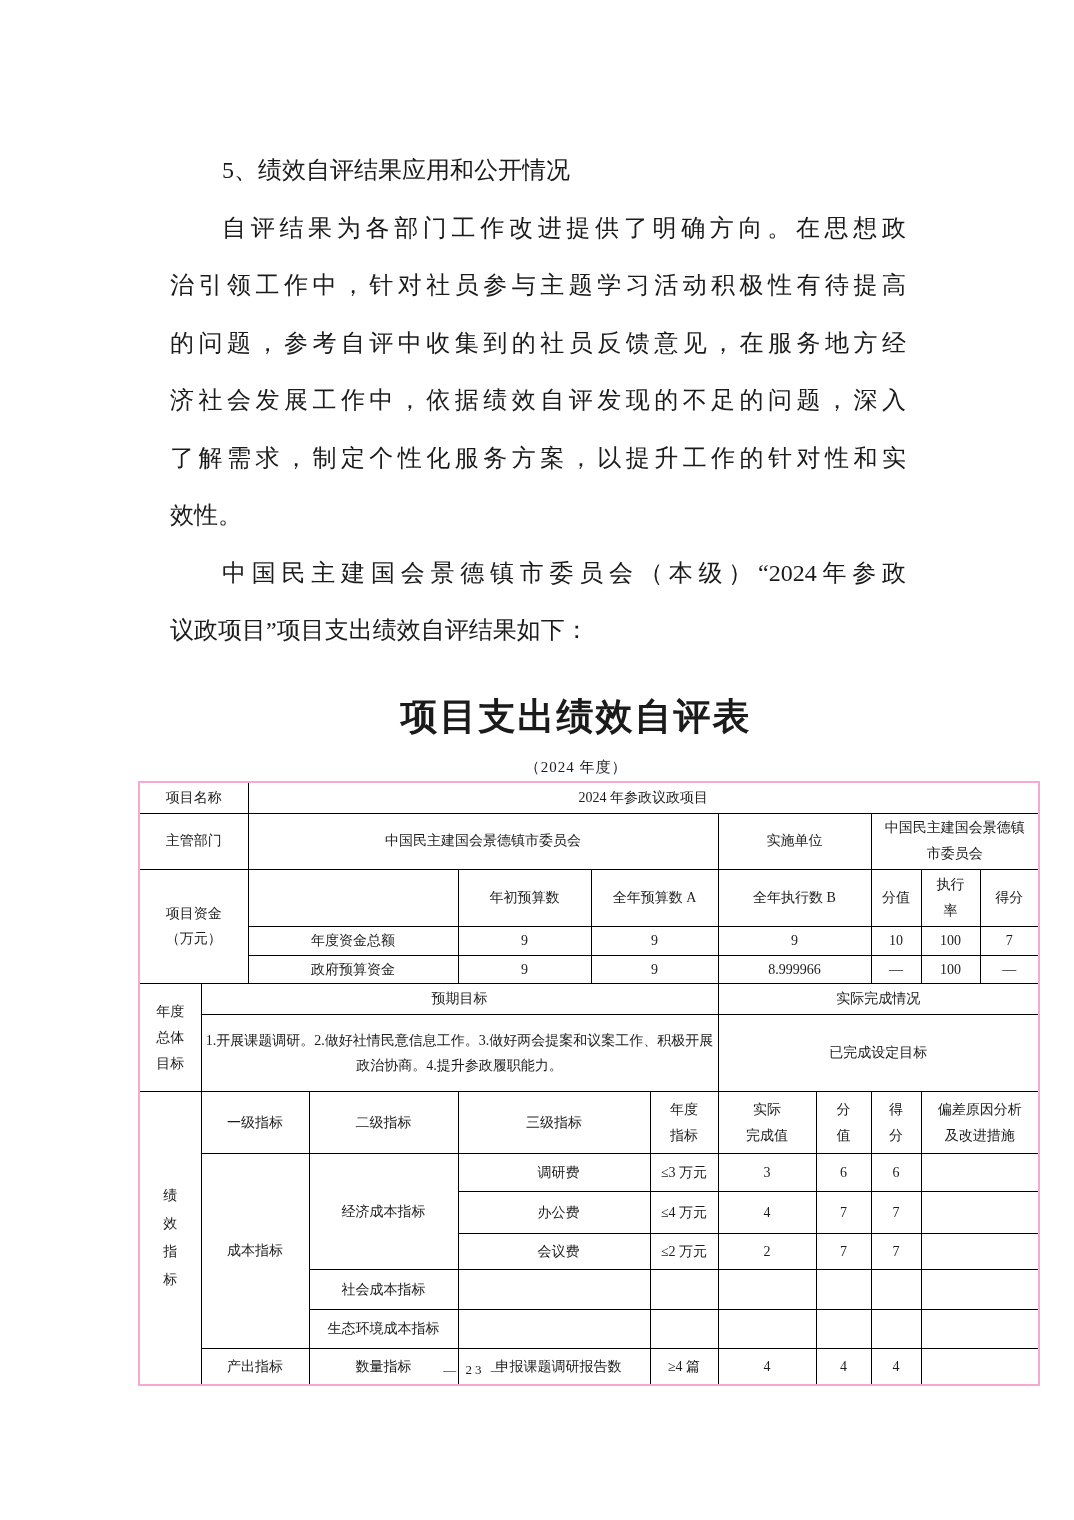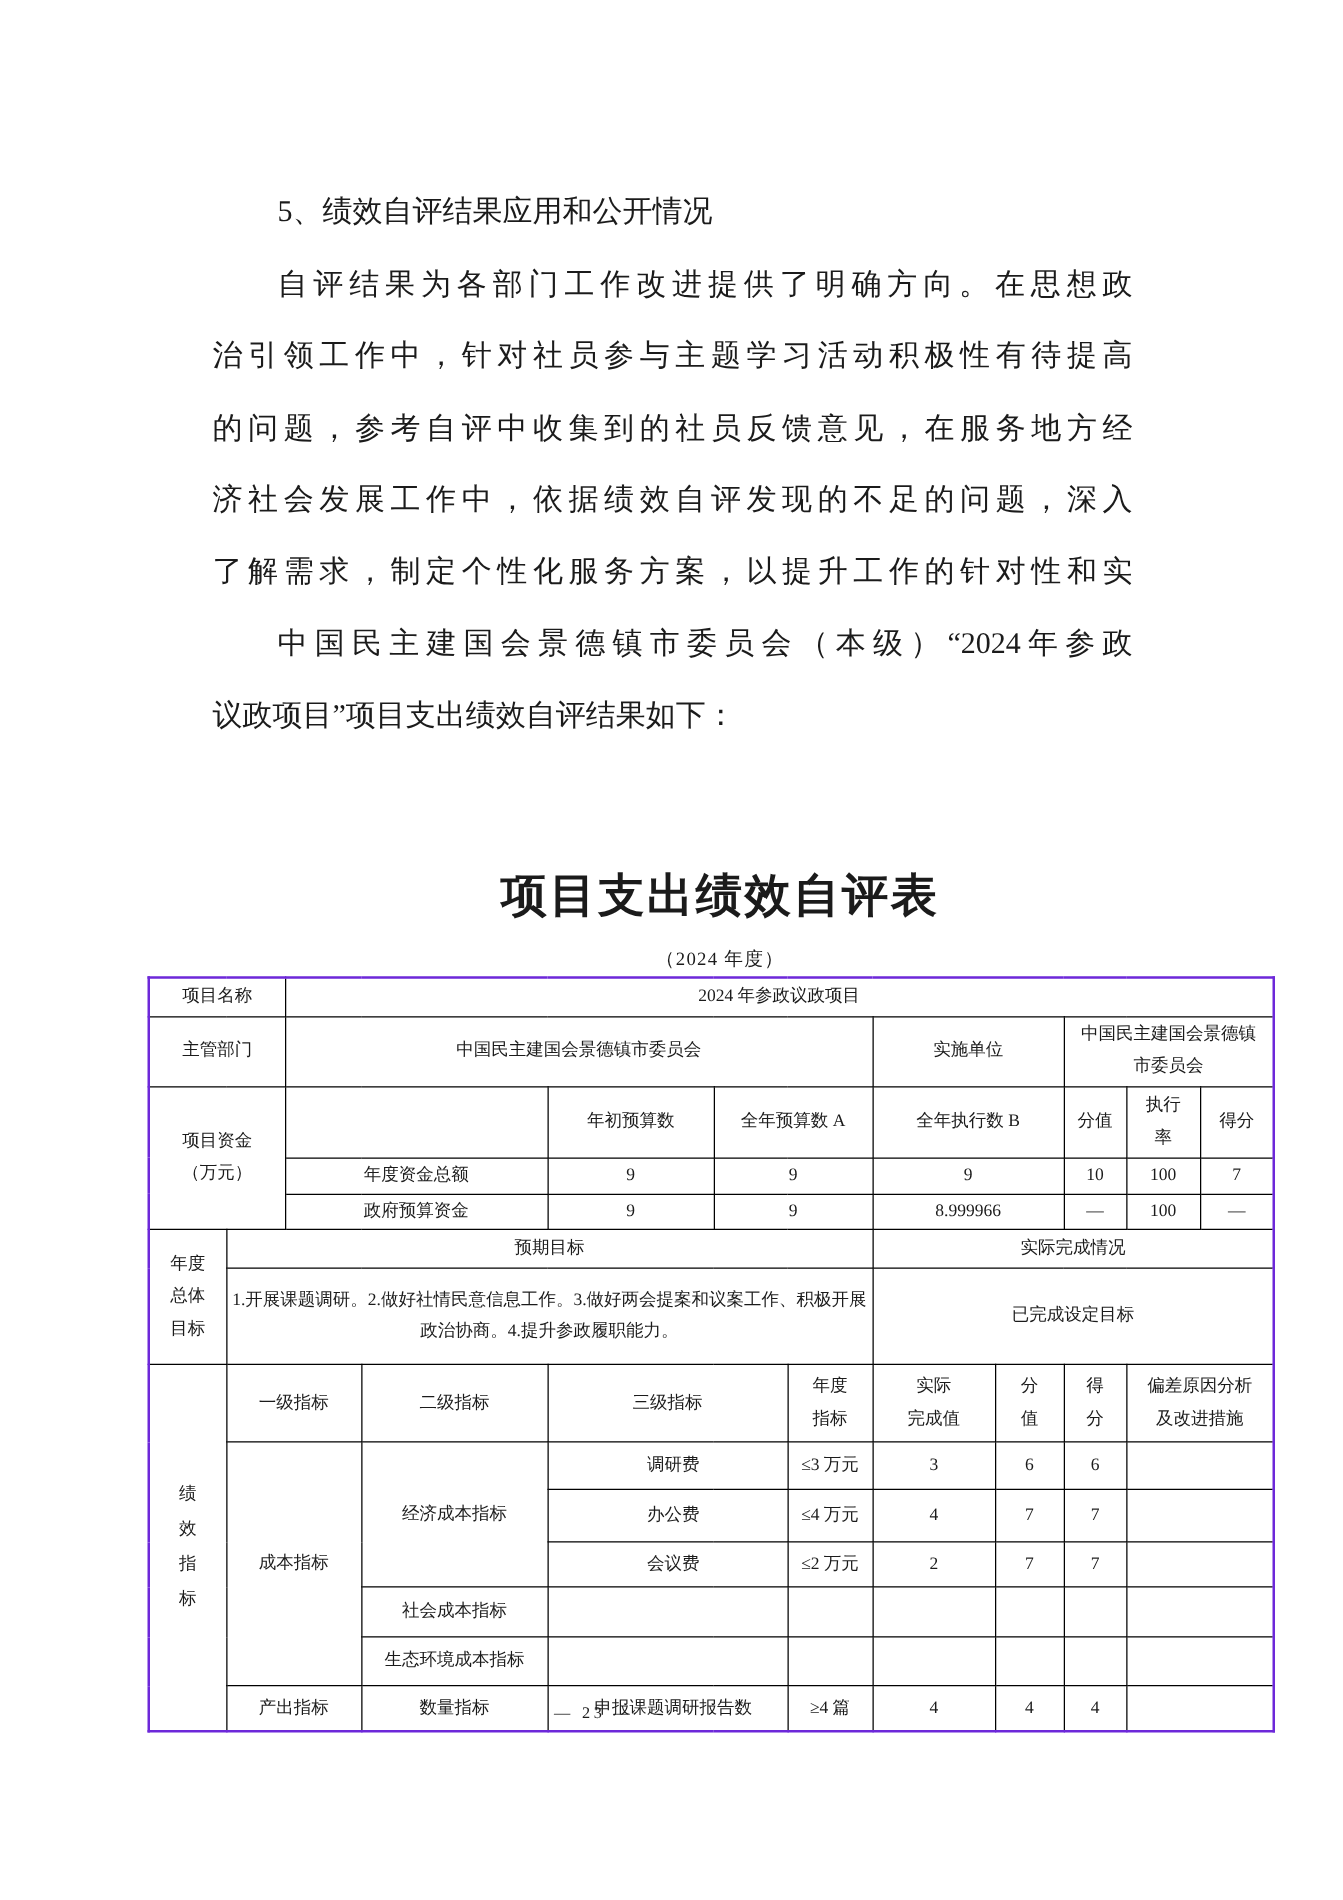--- a/index.html
+++ b/index.html
@@ -24,23 +24,23 @@
     text-align: center; font-size: 37px; font-weight: bold;
     font-family: "Liberation Sans", "DejaVu Sans", sans-serif;
     letter-spacing: 2px;
   }
   .doc-subtitle {
     position: absolute; top: 758px; left: 126px; width: 900px;
     text-align: center; font-size: 15px; letter-spacing: 1px;
   }
   
   table.selftable {
-    position: absolute; top: 781px; left: 118px; width: 900px;
+    position: absolute; top: 781px; left: 138px; width: 900px;
     border-collapse: collapse; table-layout: fixed;
-    font-size: 14px; border: 2px solid #6d28d9;
+    font-size: 14px; border: 2px solid #f9a8d4;
   }
   .selftable td {
     border: 1px solid #000;
     text-align: center; vertical-align: middle;
     padding: 1px 3px; line-height: 1.85;
     white-space: pre-line; overflow: hidden;
   }
   .selftable td.tl { text-align: center; padding-left: 12px; }
   .selftable td.goalcell { padding: 0 4px; margin-left: 12px; }
   .vstack { width: 1em; margin: 0 auto; word-break: break-all; line-height: 2; }
@@ -53,20 +53,21 @@
 </head>
 <body>
 
 <div class="textblock">
   <div class="tline lline indent">5、绩效自评结果应用和公开情况</div>
   <div class="tline jline indent">自评结果为各部门工作改进提供了明确方向。在思想政</div>
   <div class="tline jline">治引领工作中，针对社员参与主题学习活动积极性有待提高</div>
   <div class="tline jline">的问题，参考自评中收集到的社员反馈意见，在服务地方经</div>
   <div class="tline jline">济社会发展工作中，依据绩效自评发现的不足的问题，深入</div>
   <div class="tline jline">了解需求，制定个性化服务方案，以提升工作的针对性和实</div>
+  <div class="tline lline">效性。</div>
   <div class="tline jline indent">中国民主建国会景德镇市委员会（本级）“2024年参政</div>
   <div class="tline lline">议政项目”项目支出绩效自评结果如下：</div>
 </div>
 
 <div class="doc-title">项目支出绩效自评表</div>
 <div class="doc-subtitle">（2024 年度）</div>
 
 <table class="selftable">
   <colgroup>
     <col style="width:62px">

